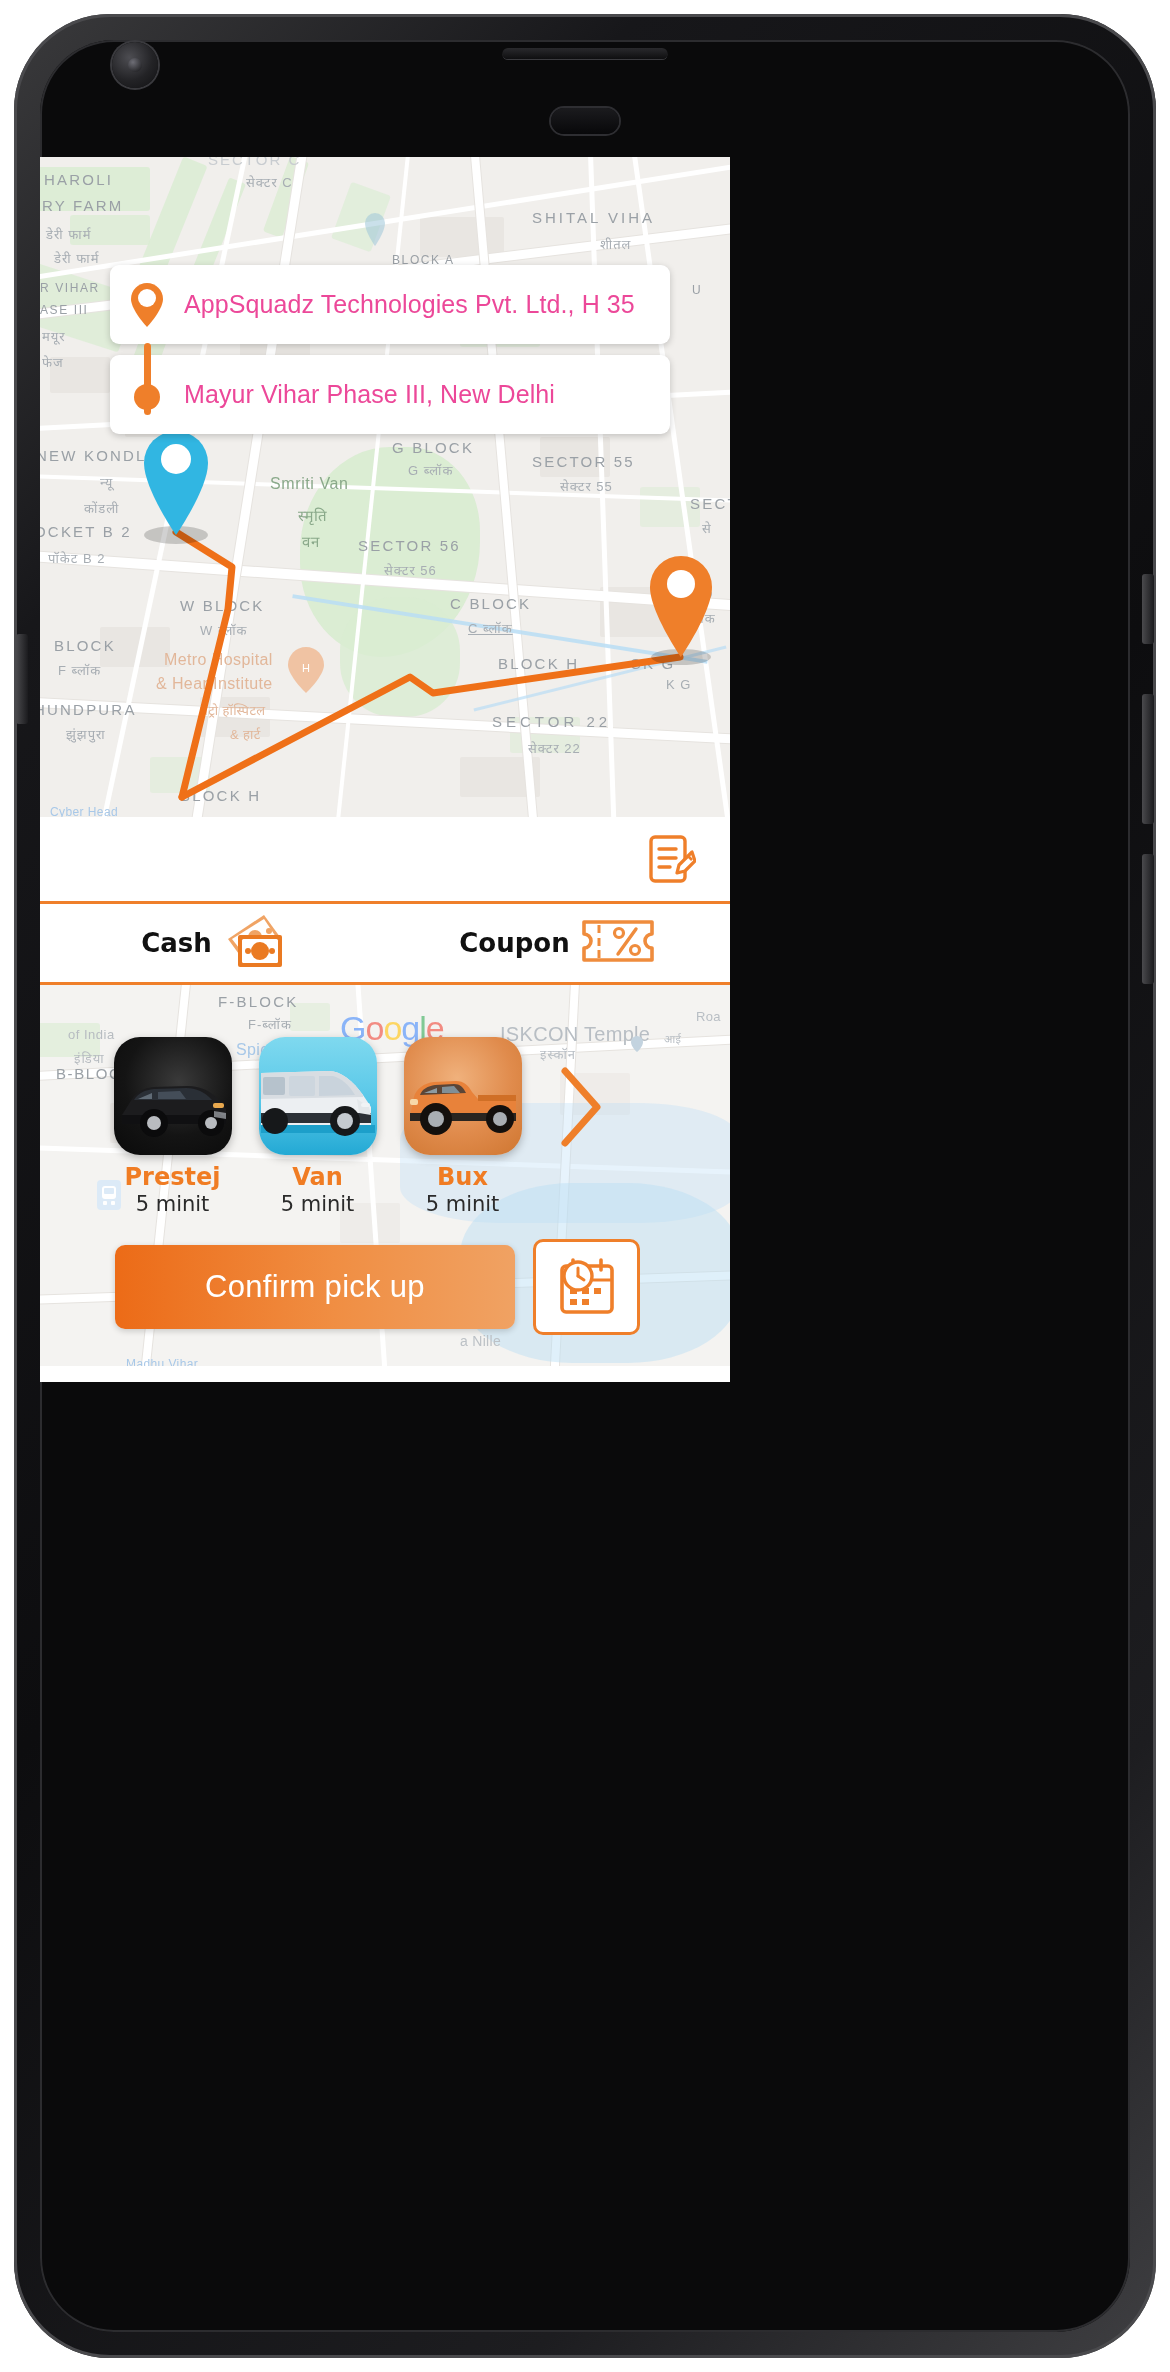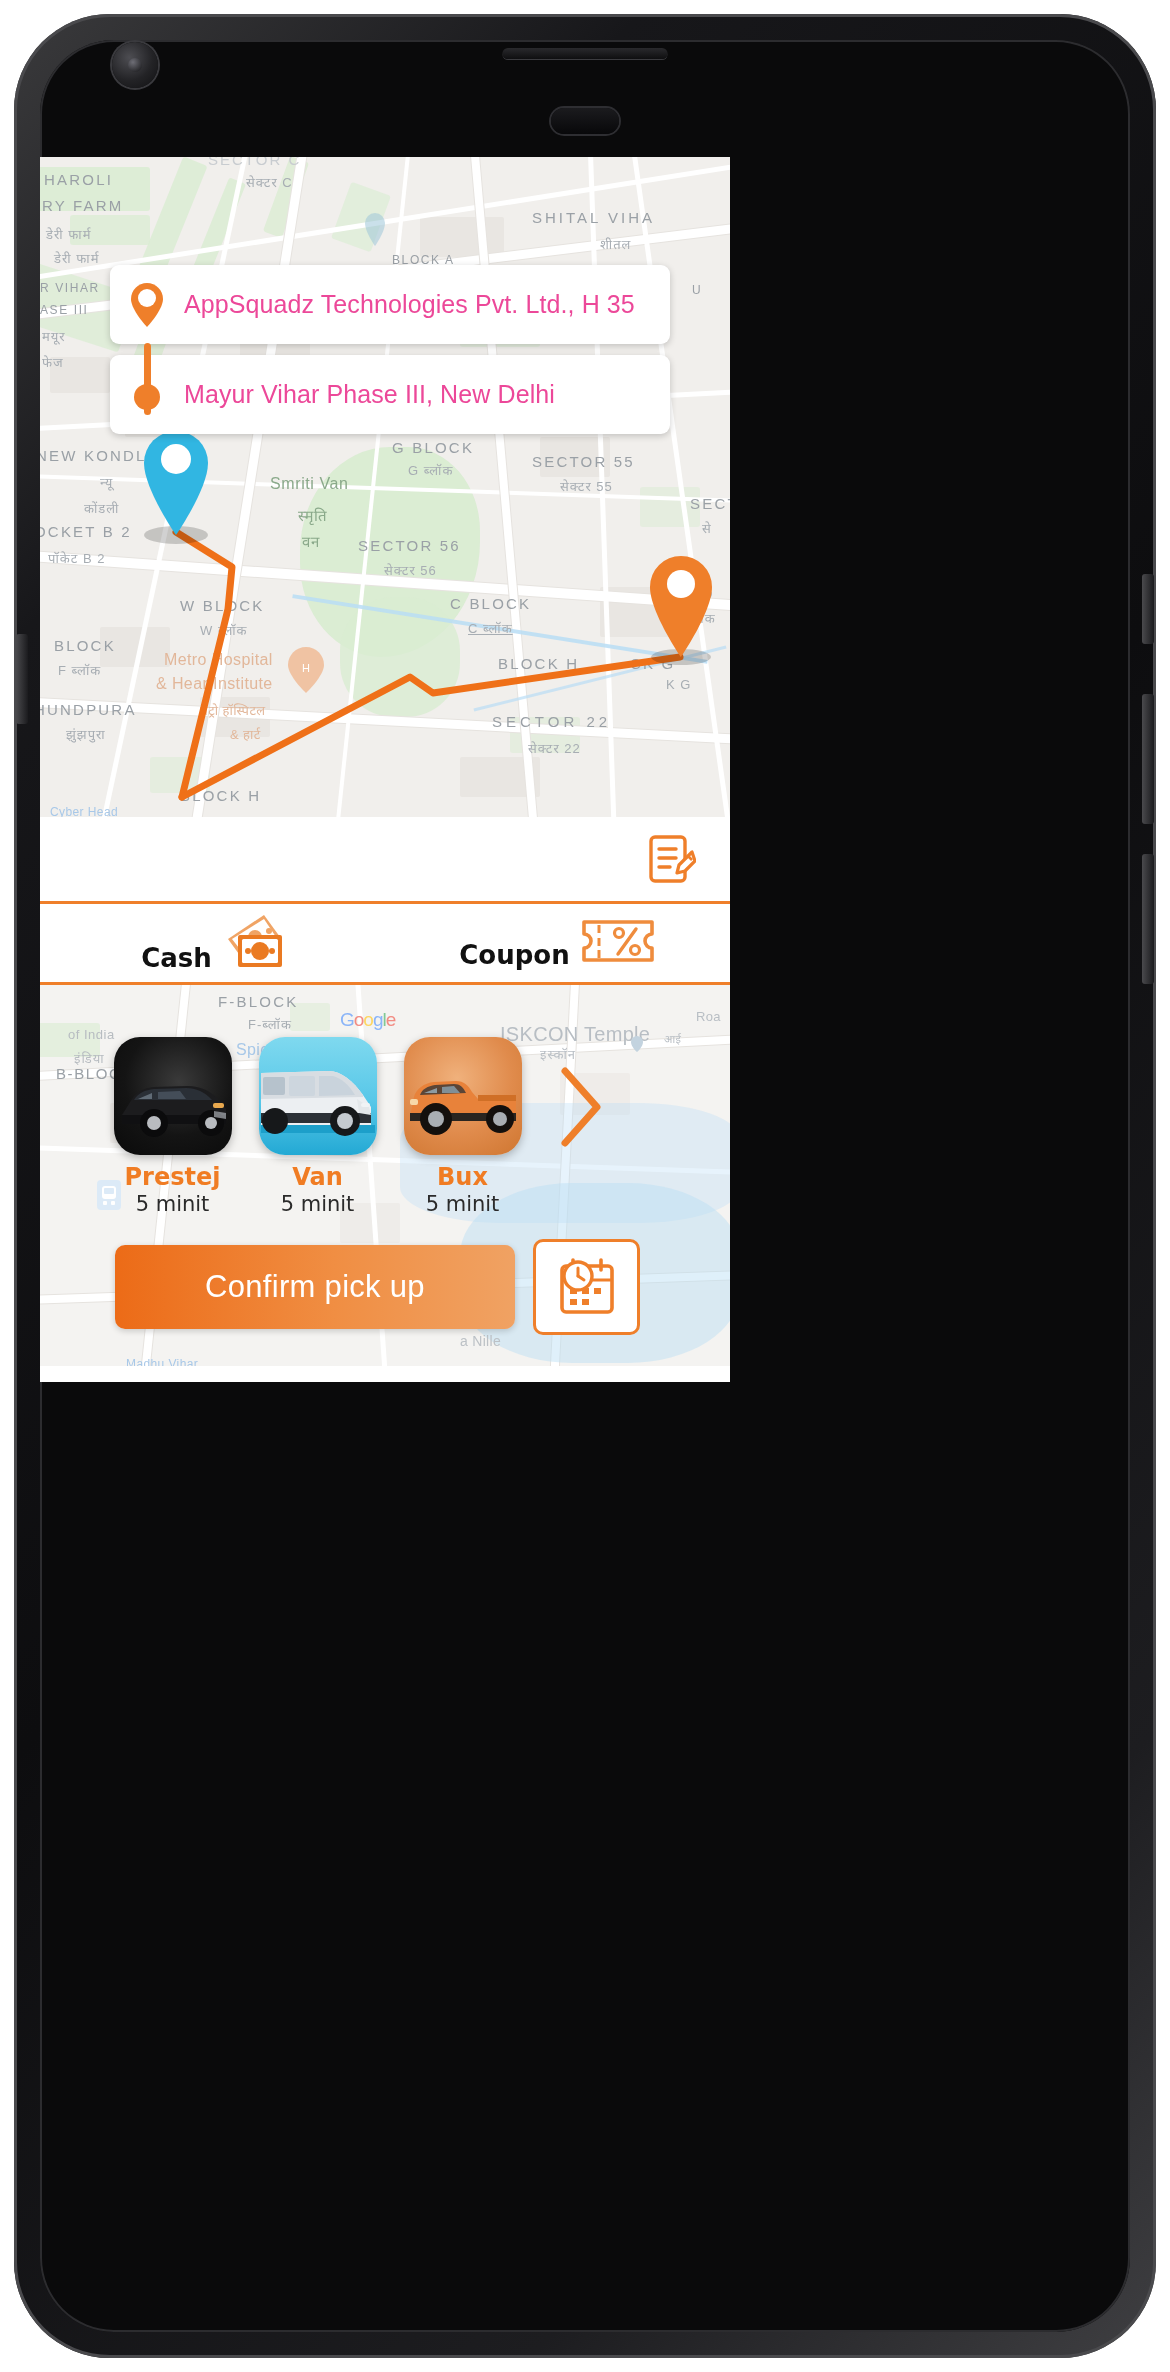--- a/index.html
+++ b/index.html
@@ -60,21 +60,21 @@
   .addr-txt{font-size:25px;color:#ec4899;font-weight:400;letter-spacing:.1px;white-space:nowrap;overflow:hidden;}
   .connector{position:absolute;left:104px;top:186px;width:7px;height:72px;background:#ef7f2a;border-radius:4px;z-index:3;}
 
   
   .panel{position:absolute;left:0;top:660px;width:690px;height:166px;background:#ffffff;z-index:6;}
   .fixed-row{position:relative;height:84px;display:flex;align-items:center;justify-content:center;}
   .fixed-cost{font-size:33px;font-weight:bold;color:#111;letter-spacing:.2px;font-family:"DejaVu Sans",sans-serif;}
   .edit-icon{position:absolute;right:34px;top:50%;transform:translateY(-50%);width:48px;height:50px;}
   .hr-orange{height:3px;background:#ef7f2a;width:100%;}
   .pay-row{height:78px;display:flex;align-items:center;}
-  .pay-opt{flex:1;display:flex;align-items:flex-end;justify-content:center;gap:10px;}
+  .pay-opt{flex:1;display:flex;align-items:center;justify-content:center;gap:10px;}
   .pay-lab{font-size:26px;font-weight:bold;color:#111;font-family:"DejaVu Sans",sans-serif;}
 
   
   .veh-row{position:absolute;left:0;top:880px;width:690px;height:190px;display:flex;align-items:flex-start;z-index:5;}
   .veh{width:145px;text-align:center;}
   .veh-img{width:118px;height:118px;border-radius:26px;margin:0 auto;box-shadow:0 3px 8px rgba(0,0,0,.25);overflow:hidden;position:relative;}
   .veh-name{margin-top:8px;font-size:24px;font-weight:bold;color:#f07c23;font-family:"DejaVu Sans",sans-serif;}
   .veh-eta{font-size:21px;color:#2b2b2b;font-family:"DejaVu Sans",sans-serif;margin-top:1px;}
   .veh-next{width:90px;display:flex;align-items:center;justify-content:center;padding-top:28px;}
 
@@ -337,21 +337,21 @@
       <div class="mlabel" style="left:16px;top:82px;letter-spacing:1.6px;">B-BLOCK</div>
       <div class="mlabel blue" style="left:196px;top:58px;font-size:16px;">Spice Cinemas</div>
       <div class="mlabel" style="left:460px;top:40px;font-size:20px;letter-spacing:.3px;color:#b8bec4;">ISKCON Temple</div>
       <div class="mlabel hi" style="left:500px;top:62px;color:#b8bec4;">इस्कॉन</div>
       <div class="mlabel" style="left:656px;top:26px;font-size:13px;color:#b8bec4;letter-spacing:.3px;">Roa</div>
       <div class="mlabel" style="left:624px;top:48px;font-size:11px;color:#b8bec4;letter-spacing:.3px;">आई</div>
       <div class="mlabel" style="left:370px;top:330px;font-size:14px;color:#bcc1c6;letter-spacing:.3px;">SH</div>
       <div class="mlabel" style="left:420px;top:350px;font-size:14px;color:#bcc1c6;letter-spacing:.3px;">a Nille</div>
       <div class="mlabel blue" style="left:86px;top:374px;font-size:12px;">Madhu Vihar</div>
 
-      <div style="position:absolute;left:300px;top:26px;font-size:19px;letter-spacing:-1px;font-family:'Liberation Sans',sans-serif;">
+      <div style="position:absolute;left:300px;top:26px;font-size:34px;letter-spacing:-1px;font-family:'Liberation Sans',sans-serif;">
         <span style="color:#8ab4f8">G</span><span style="color:#f28b82">o</span><span style="color:#fdd663">o</span><span style="color:#8ab4f8">g</span><span style="color:#81c995">l</span><span style="color:#f28b82">e</span>
       </div>
 
       <svg style="position:absolute;left:56px;top:196px;" width="26" height="32" viewBox="0 0 26 32">
         <rect x="1" y="1" width="24" height="30" rx="4" fill="#dceaf7"></rect>
         <rect x="6" y="7" width="14" height="13" rx="3" fill="#ffffff"></rect>
         <rect x="8" y="9" width="10" height="6" rx="1" fill="#dceaf7"></rect>
         <rect x="7" y="22" width="4" height="4" rx="1" fill="#ffffff"></rect>
         <rect x="15" y="22" width="4" height="4" rx="1" fill="#ffffff"></rect>
       </svg>

